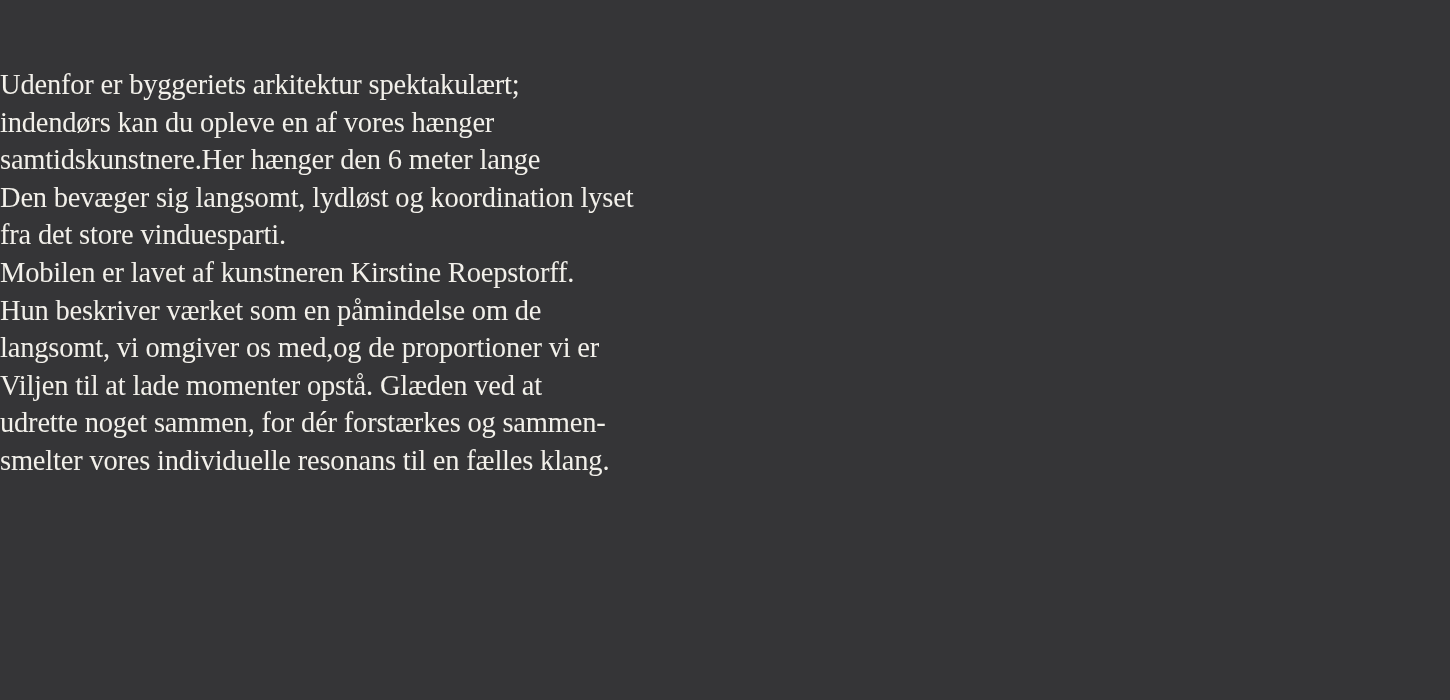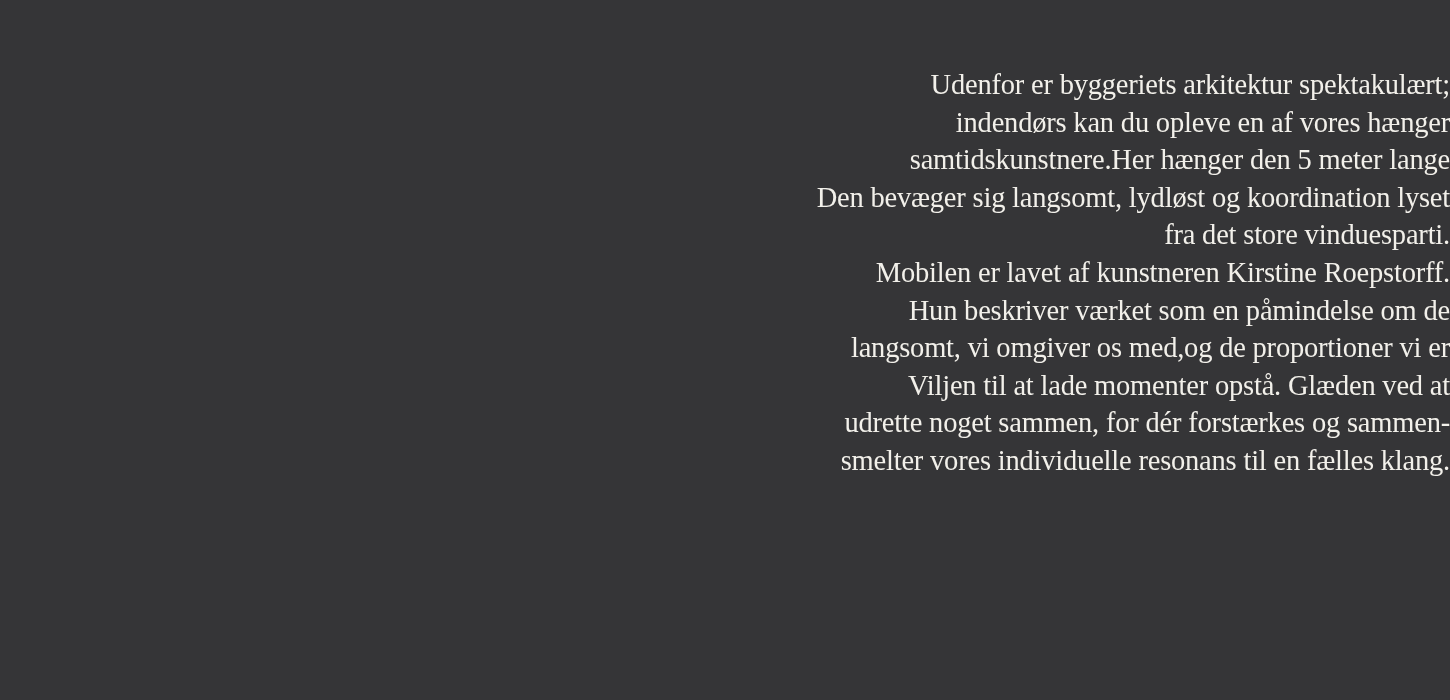--- a/index.html
+++ b/index.html
@@ -11,40 +11,40 @@
       height: 700px;
       background: #353537;
       overflow: hidden;
       position: relative;
     }
     .text-block {
       position: absolute;
       left: 0;
       top: 66px;
       width: 1450px;
-      text-align: right;
+      text-align: left;
       color: #f2f0ea;
       font-family: "Liberation Serif", "DejaVu Serif", serif;
       font-size: 28.5px;
       letter-spacing: -0.2px;
     }
     .line {
       display: block;
       height: 37.6px;
       line-height: 37.6px;
       white-space: nowrap;
     }
   </style>
 </head>
 <body style="background: rgb(53, 53, 55);">
 
 <div class="text-block" style="color: rgb(242, 240, 234);">
   <span class="line">Udenfor er byggeriets arkitektur spektakulært;</span>
   <span class="line">indendørs kan du opleve en af vores hænger</span>
-  <span class="line">samtidskunstnere.Her hænger den 5 meter lange</span>
+  <span class="line">samtidskunstnere.Her hænger den 6 meter lange</span>
   <span class="line">Den bevæger sig langsomt, lydløst og koordination lyset</span>
   <span class="line">fra det store vinduesparti.</span>
   <span class="line">Mobilen er lavet af kunstneren Kirstine Roepstorff.</span>
   <span class="line">Hun beskriver værket som en påmindelse om de</span>
   <span class="line">langsomt, vi omgiver os med,og de proportioner vi er</span>
   <span class="line">Viljen til at lade momenter opstå. Glæden ved at</span>
   <span class="line">udrette noget sammen, for dér forstærkes og sammen-</span>
   <span class="line">smelter vores individuelle resonans til en fælles klang.</span>
 </div>
 

